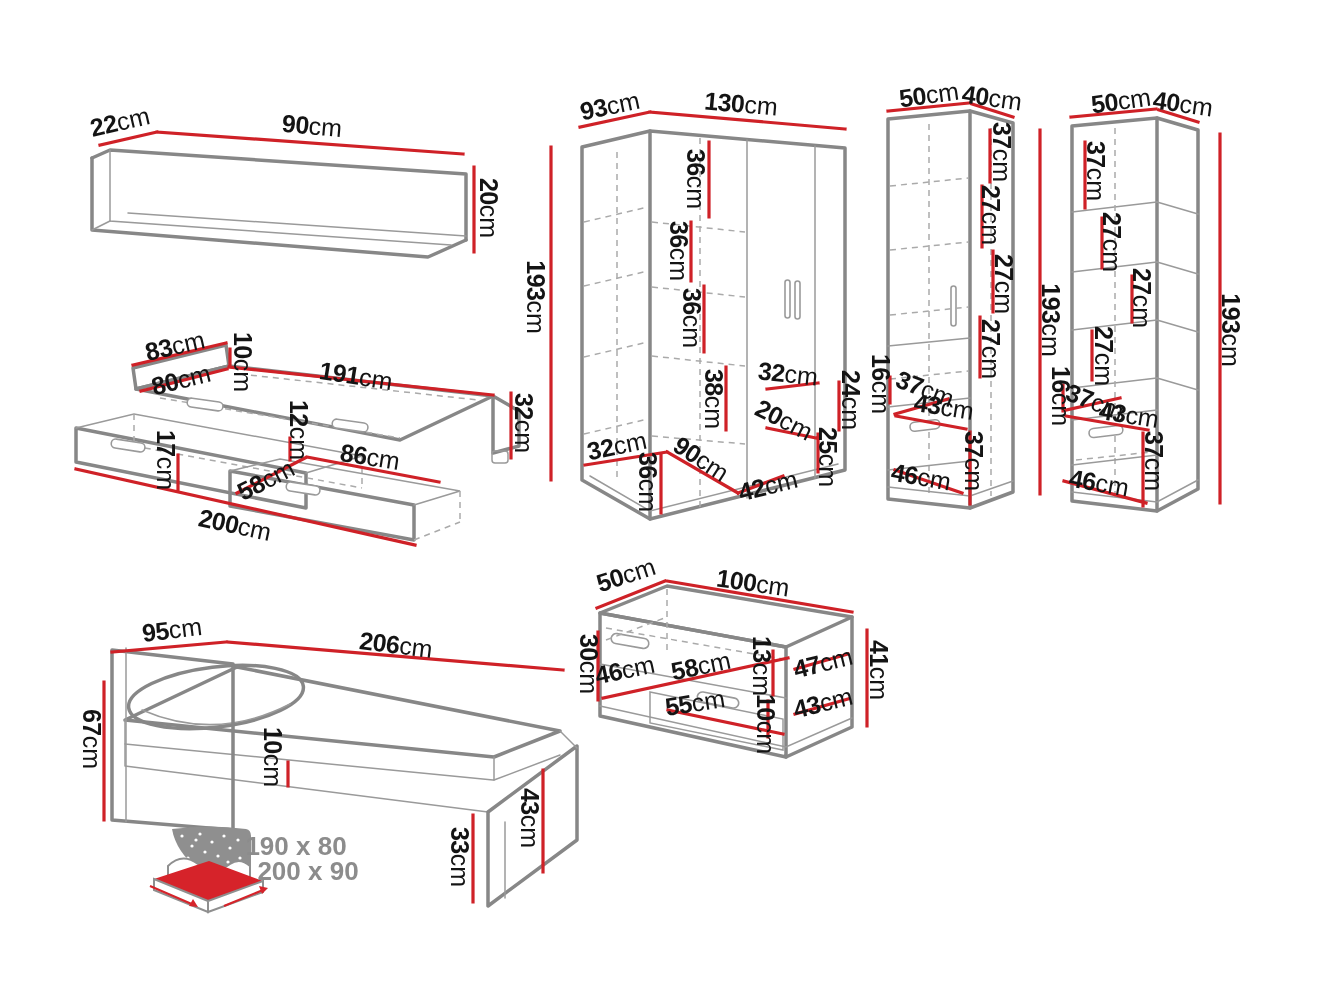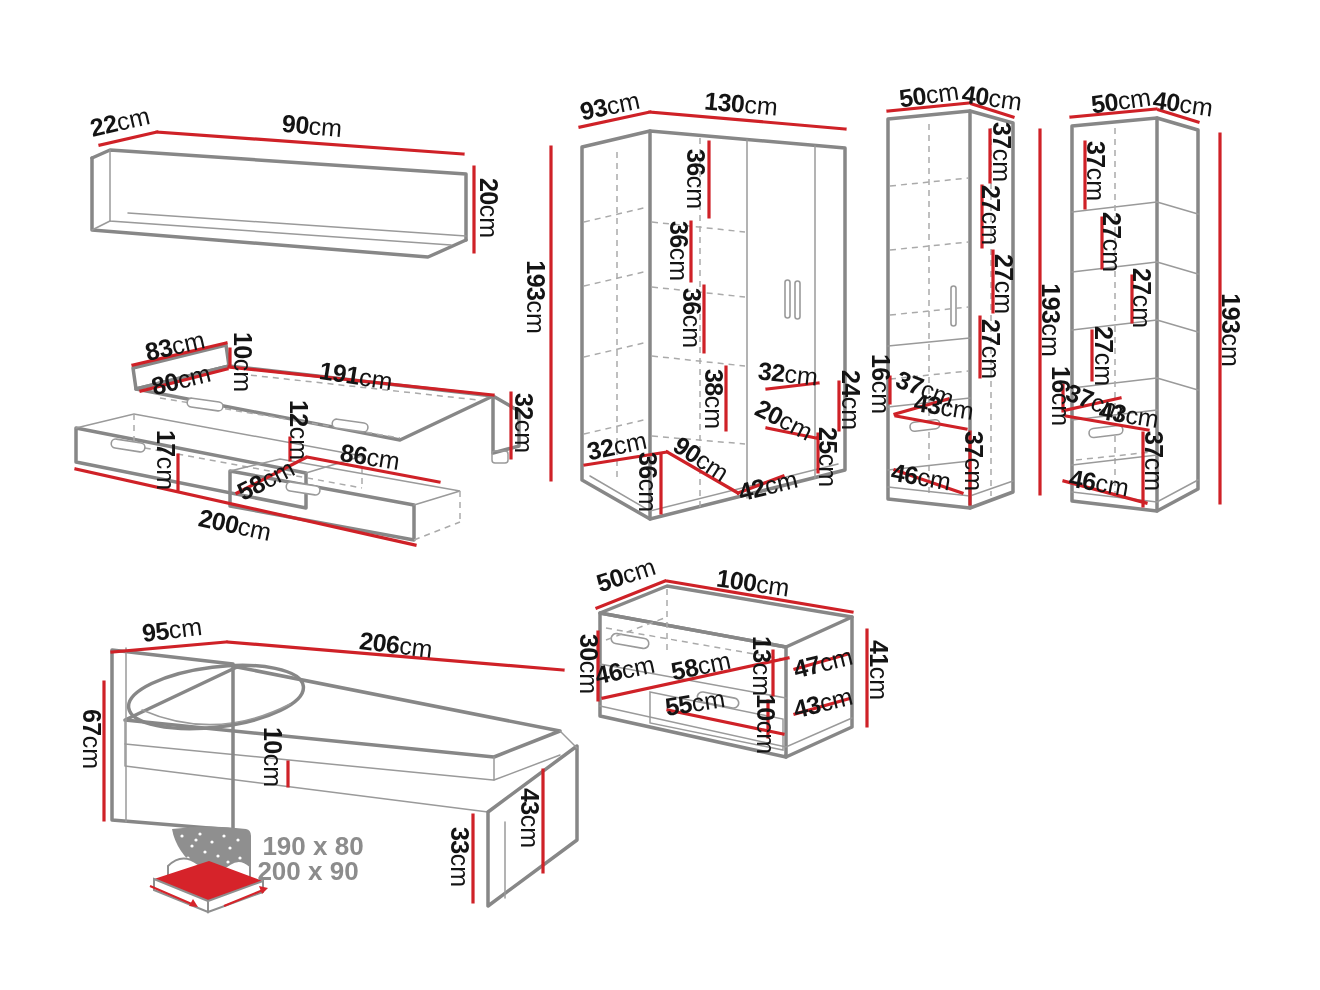--- a/index.html
+++ b/index.html
@@ -216,21 +216,21 @@
 <span class="dim" style="left:1129px;top:415px;--r:9deg"><b>43</b><i>cm</i></span>
 <span class="dim" style="left:1153px;top:461px;--r:90deg"><b>37</b><i>cm</i></span>
 <span class="dim" style="left:1099px;top:483px;--r:10deg"><b>46</b><i>cm</i></span>
 
 <span class="dim" style="left:172px;top:630px;--r:-7deg"><b>95</b><i>cm</i></span>
 <span class="dim" style="left:396px;top:645px;--r:7deg"><b>206</b><i>cm</i></span>
 <span class="dim" style="left:91px;top:739px;--r:90deg"><b>67</b><i>cm</i></span>
 <span class="dim" style="left:272px;top:757px;--r:90deg"><b>10</b><i>cm</i></span>
 <span class="dim" style="left:529px;top:818px;--r:90deg"><b>43</b><i>cm</i></span>
 <span class="dim" style="left:459px;top:857px;--r:90deg"><b>33</b><i>cm</i></span>
-<span class="muted" style="left:313px;top:846px">190 x 80</span>
+<span class="muted" style="left:296px;top:846px">190 x 80</span>
 <span class="muted" style="left:308px;top:871px">200 x 90</span>
 
 <span class="dim" style="left:626px;top:575px;--r:-18deg"><b>50</b><i>cm</i></span>
 <span class="dim" style="left:753px;top:583px;--r:8deg"><b>100</b><i>cm</i></span>
 <span class="dim" style="left:588px;top:664px;--r:90deg"><b>30</b><i>cm</i></span>
 <span class="dim" style="left:625px;top:670px;--r:-12deg"><b>46</b><i>cm</i></span>
 <span class="dim" style="left:701px;top:666px;--r:-12deg"><b>58</b><i>cm</i></span>
 <span class="dim" style="left:761px;top:666px;--r:90deg"><b>13</b><i>cm</i></span>
 <span class="dim" style="left:823px;top:663px;--r:-14deg"><b>47</b><i>cm</i></span>
 <span class="dim" style="left:878px;top:670px;--r:90deg"><b>41</b><i>cm</i></span>

